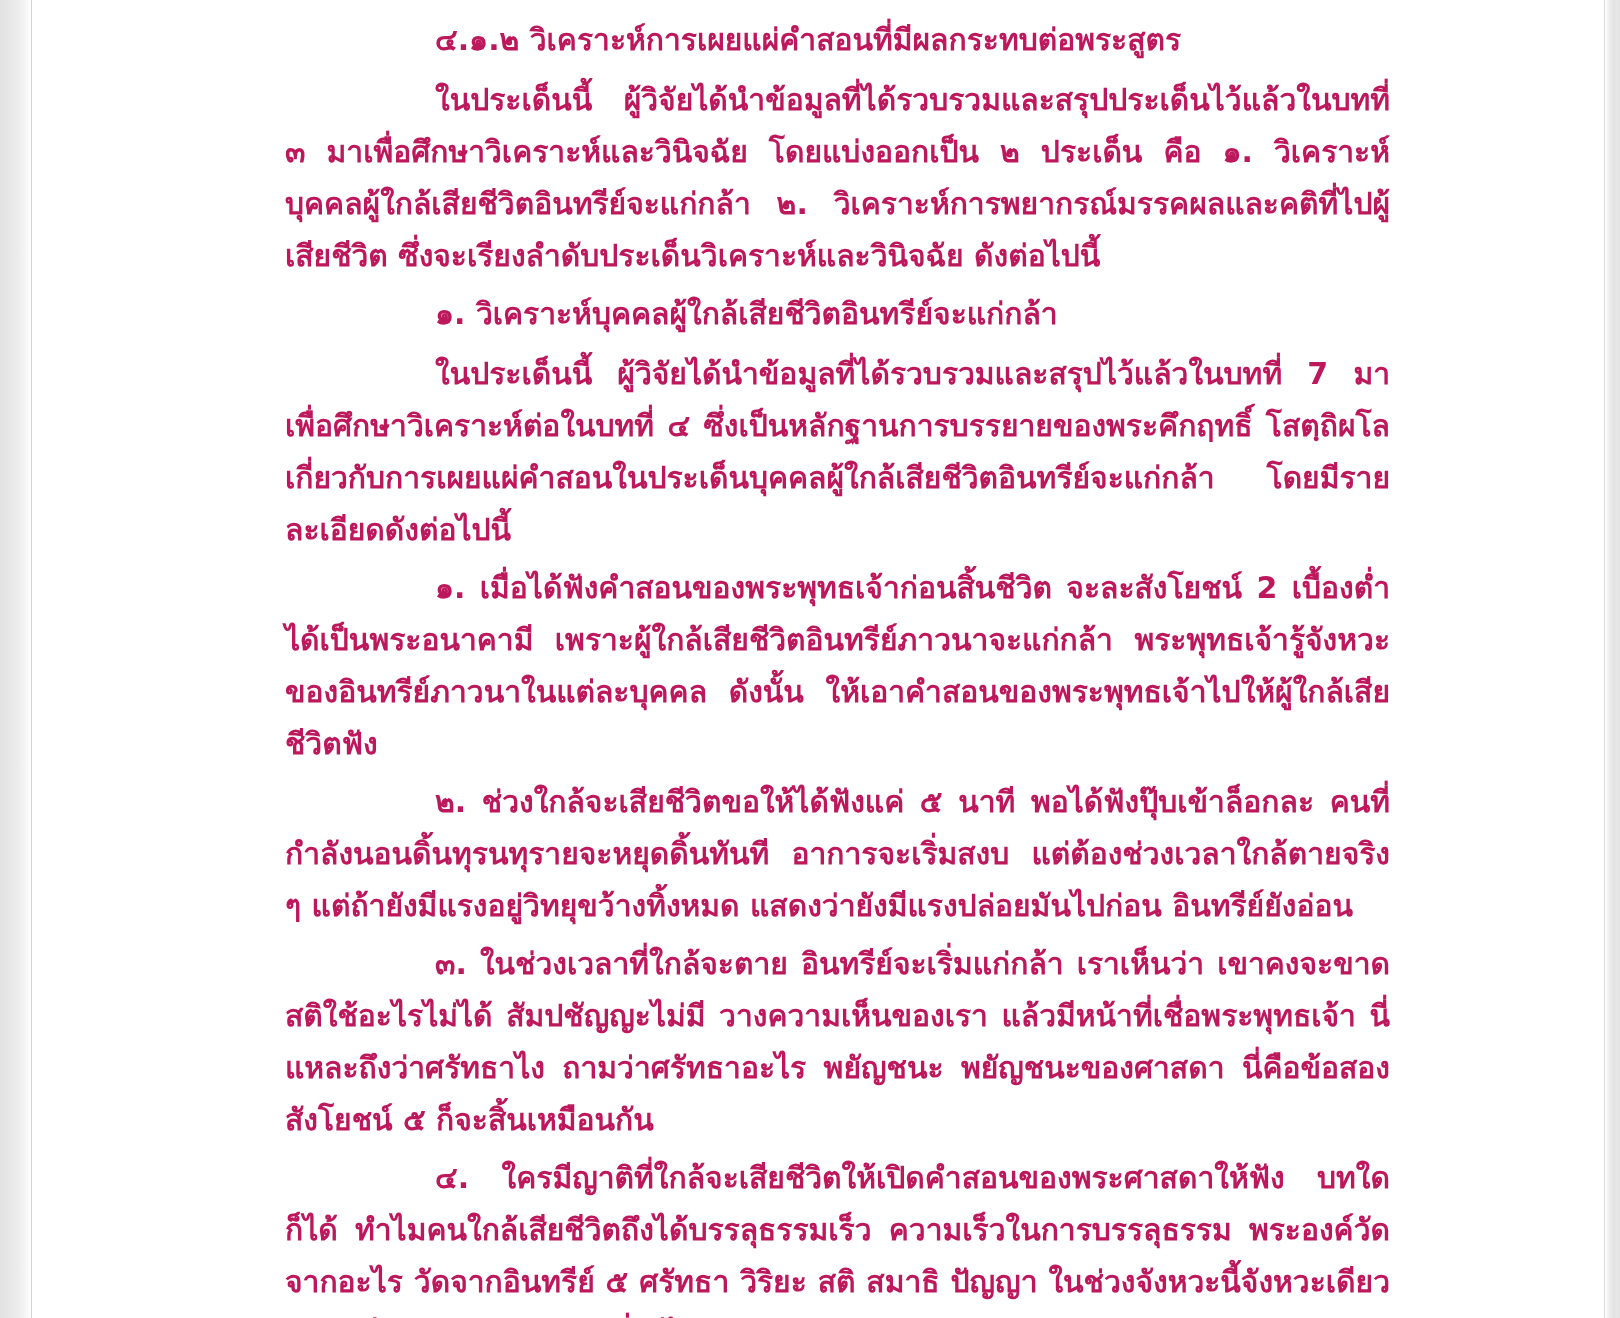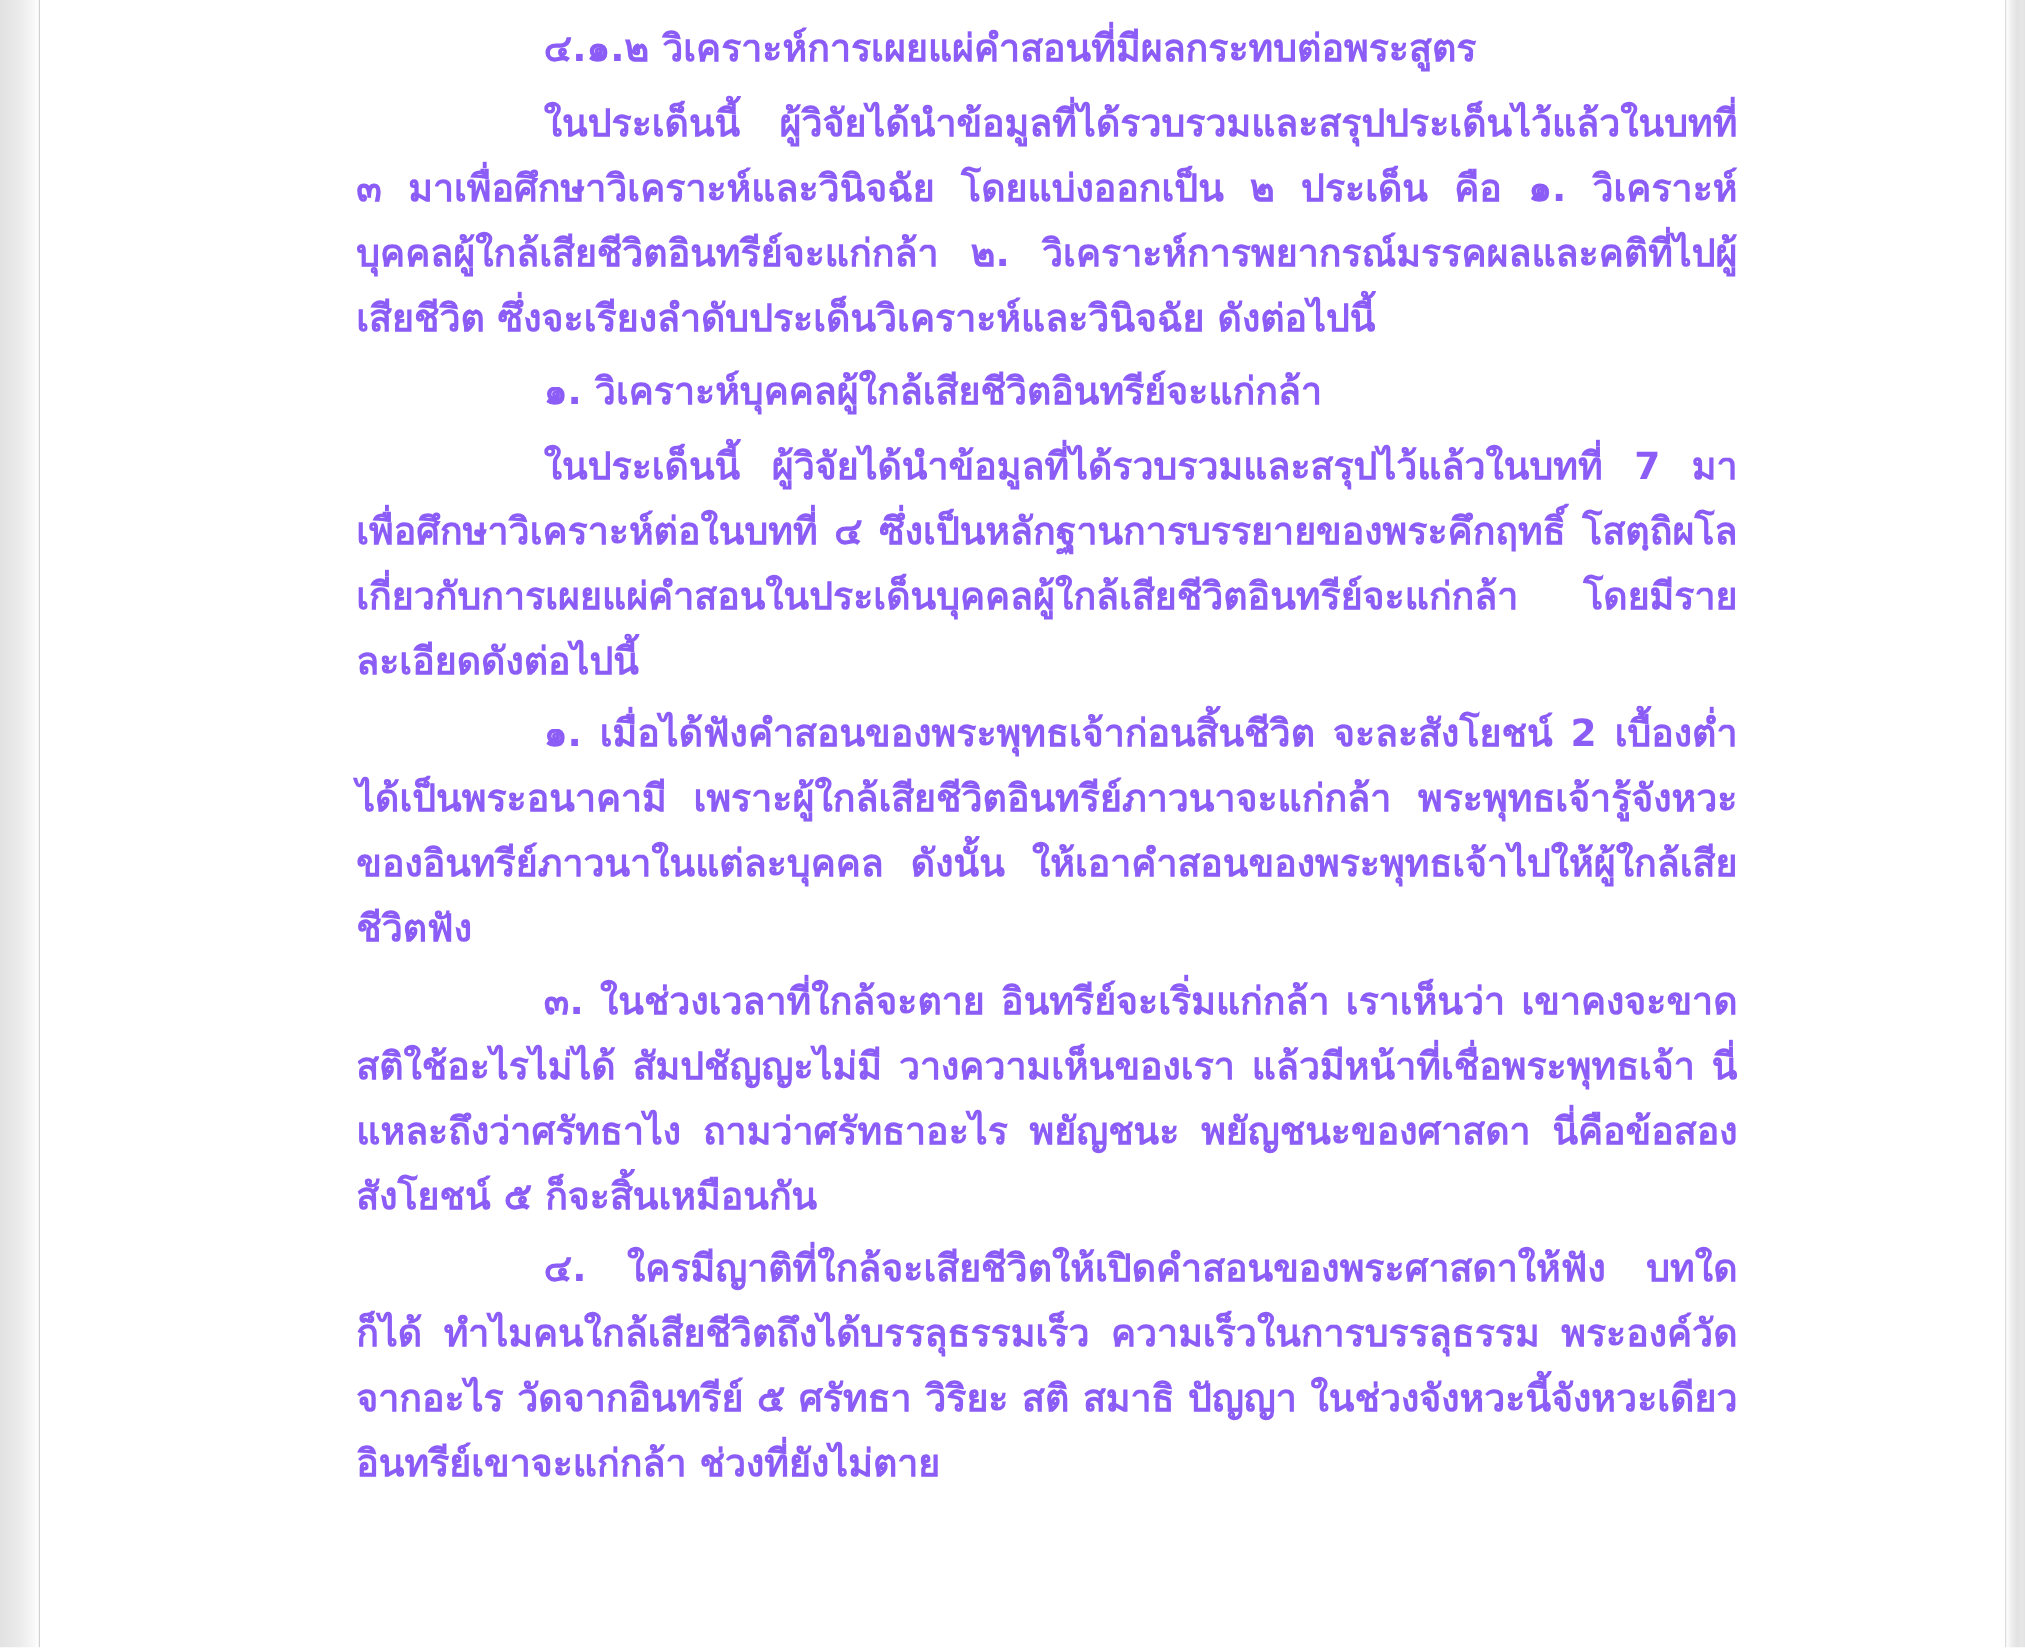--- a/index.html
+++ b/index.html
@@ -39,21 +39,21 @@
   }
 
   
   .page {
     position: absolute;
     left: 33px;
     right: 17px;
     top: 0;
     bottom: 0;
     background: #ffffff;
-    color: #8b5cf6;
+    color: #be185d;
     padding: 14px 200px 0 252px; 
   }
 
   .text-column {
     width: 1105px;
     font-size: 30px;
     line-height: 52px;
   }
 
   .doc-heading {
@@ -86,20 +86,21 @@
       <div class="doc-heading">๔.๑.๒ วิเคราะห์การเผยแผ่คำสอนที่มีผลกระทบต่อพระสูตร</div>
 
       <p class="doc-para">ในประเด็นนี้ ผู้วิจัยได้นำข้อมูลที่ได้รวบรวมและสรุปประเด็นไว้แล้วในบทที่ ๓ มาเพื่อศึกษาวิเคราะห์และวินิจฉัย โดยแบ่งออกเป็น ๒ ประเด็น คือ ๑. วิเคราะห์บุคคลผู้ใกล้เสียชีวิตอินทรีย์จะแก่กล้า ๒. วิเคราะห์การพยากรณ์มรรคผลและคติที่ไปผู้เสียชีวิต ซึ่งจะเรียงลำดับประเด็นวิเคราะห์และวินิจฉัย ดังต่อไปนี้</p>
 
       <div class="doc-heading second">๑. วิเคราะห์บุคคลผู้ใกล้เสียชีวิตอินทรีย์จะแก่กล้า</div>
 
       <p class="doc-para">ในประเด็นนี้ ผู้วิจัยได้นำข้อมูลที่ได้รวบรวมและสรุปไว้แล้วในบทที่ 7 มาเพื่อศึกษาวิเคราะห์ต่อในบทที่ ๔ ซึ่งเป็นหลักฐานการบรรยายของพระคึกฤทธิ์ โสตฺถิผโล เกี่ยวกับการเผยแผ่คำสอนในประเด็นบุคคลผู้ใกล้เสียชีวิตอินทรีย์จะแก่กล้า โดยมีรายละเอียดดังต่อไปนี้</p>
 
       <p class="doc-para">๑. เมื่อได้ฟังคำสอนของพระพุทธเจ้าก่อนสิ้นชีวิต จะละสังโยชน์ 2 เบื้องต่ำ ได้เป็นพระอนาคามี เพราะผู้ใกล้เสียชีวิตอินทรีย์ภาวนาจะแก่กล้า พระพุทธเจ้ารู้จังหวะของอินทรีย์ภาวนาในแต่ละบุคคล ดังนั้น ให้เอาคำสอนของพระพุทธเจ้าไปให้ผู้ใกล้เสียชีวิตฟัง</p>
 
+      <p class="doc-para">๒. ช่วงใกล้จะเสียชีวิตขอให้ได้ฟังแค่ ๕ นาที พอได้ฟังปุ๊บเข้าล็อกละ คนที่กำลังนอนดิ้นทุรนทุรายจะหยุดดิ้นทันที อาการจะเริ่มสงบ แต่ต้องช่วงเวลาใกล้ตายจริง ๆ แต่ถ้ายังมีแรงอยู่วิทยุขว้างทิ้งหมด แสดงว่ายังมีแรงปล่อยมันไปก่อน อินทรีย์ยังอ่อน</p>
 
       <p class="doc-para">๓. ในช่วงเวลาที่ใกล้จะตาย อินทรีย์จะเริ่มแก่กล้า เราเห็นว่า เขาคงจะขาดสติใช้อะไรไม่ได้ สัมปชัญญะไม่มี วางความเห็นของเรา แล้วมีหน้าที่เชื่อพระพุทธเจ้า นี่แหละถึงว่าศรัทธาไง ถามว่าศรัทธาอะไร พยัญชนะ พยัญชนะของศาสดา นี่คือข้อสอง สังโยชน์ ๕ ก็จะสิ้นเหมือนกัน</p>
 
       <p class="doc-para">๔. ใครมีญาติที่ใกล้จะเสียชีวิตให้เปิดคำสอนของพระศาสดาให้ฟัง บทใดก็ได้ ทำไมคนใกล้เสียชีวิตถึงได้บรรลุธรรมเร็ว ความเร็วในการบรรลุธรรม พระองค์วัดจากอะไร วัดจากอินทรีย์ ๕ ศรัทธา วิริยะ สติ สมาธิ ปัญญา ในช่วงจังหวะนี้จังหวะเดียวอินทรีย์เขาจะแก่กล้า ช่วงที่ยังไม่ตาย</p>
 
     </div>
   </div>
 
   <div class="gutter-right"></div>
 

